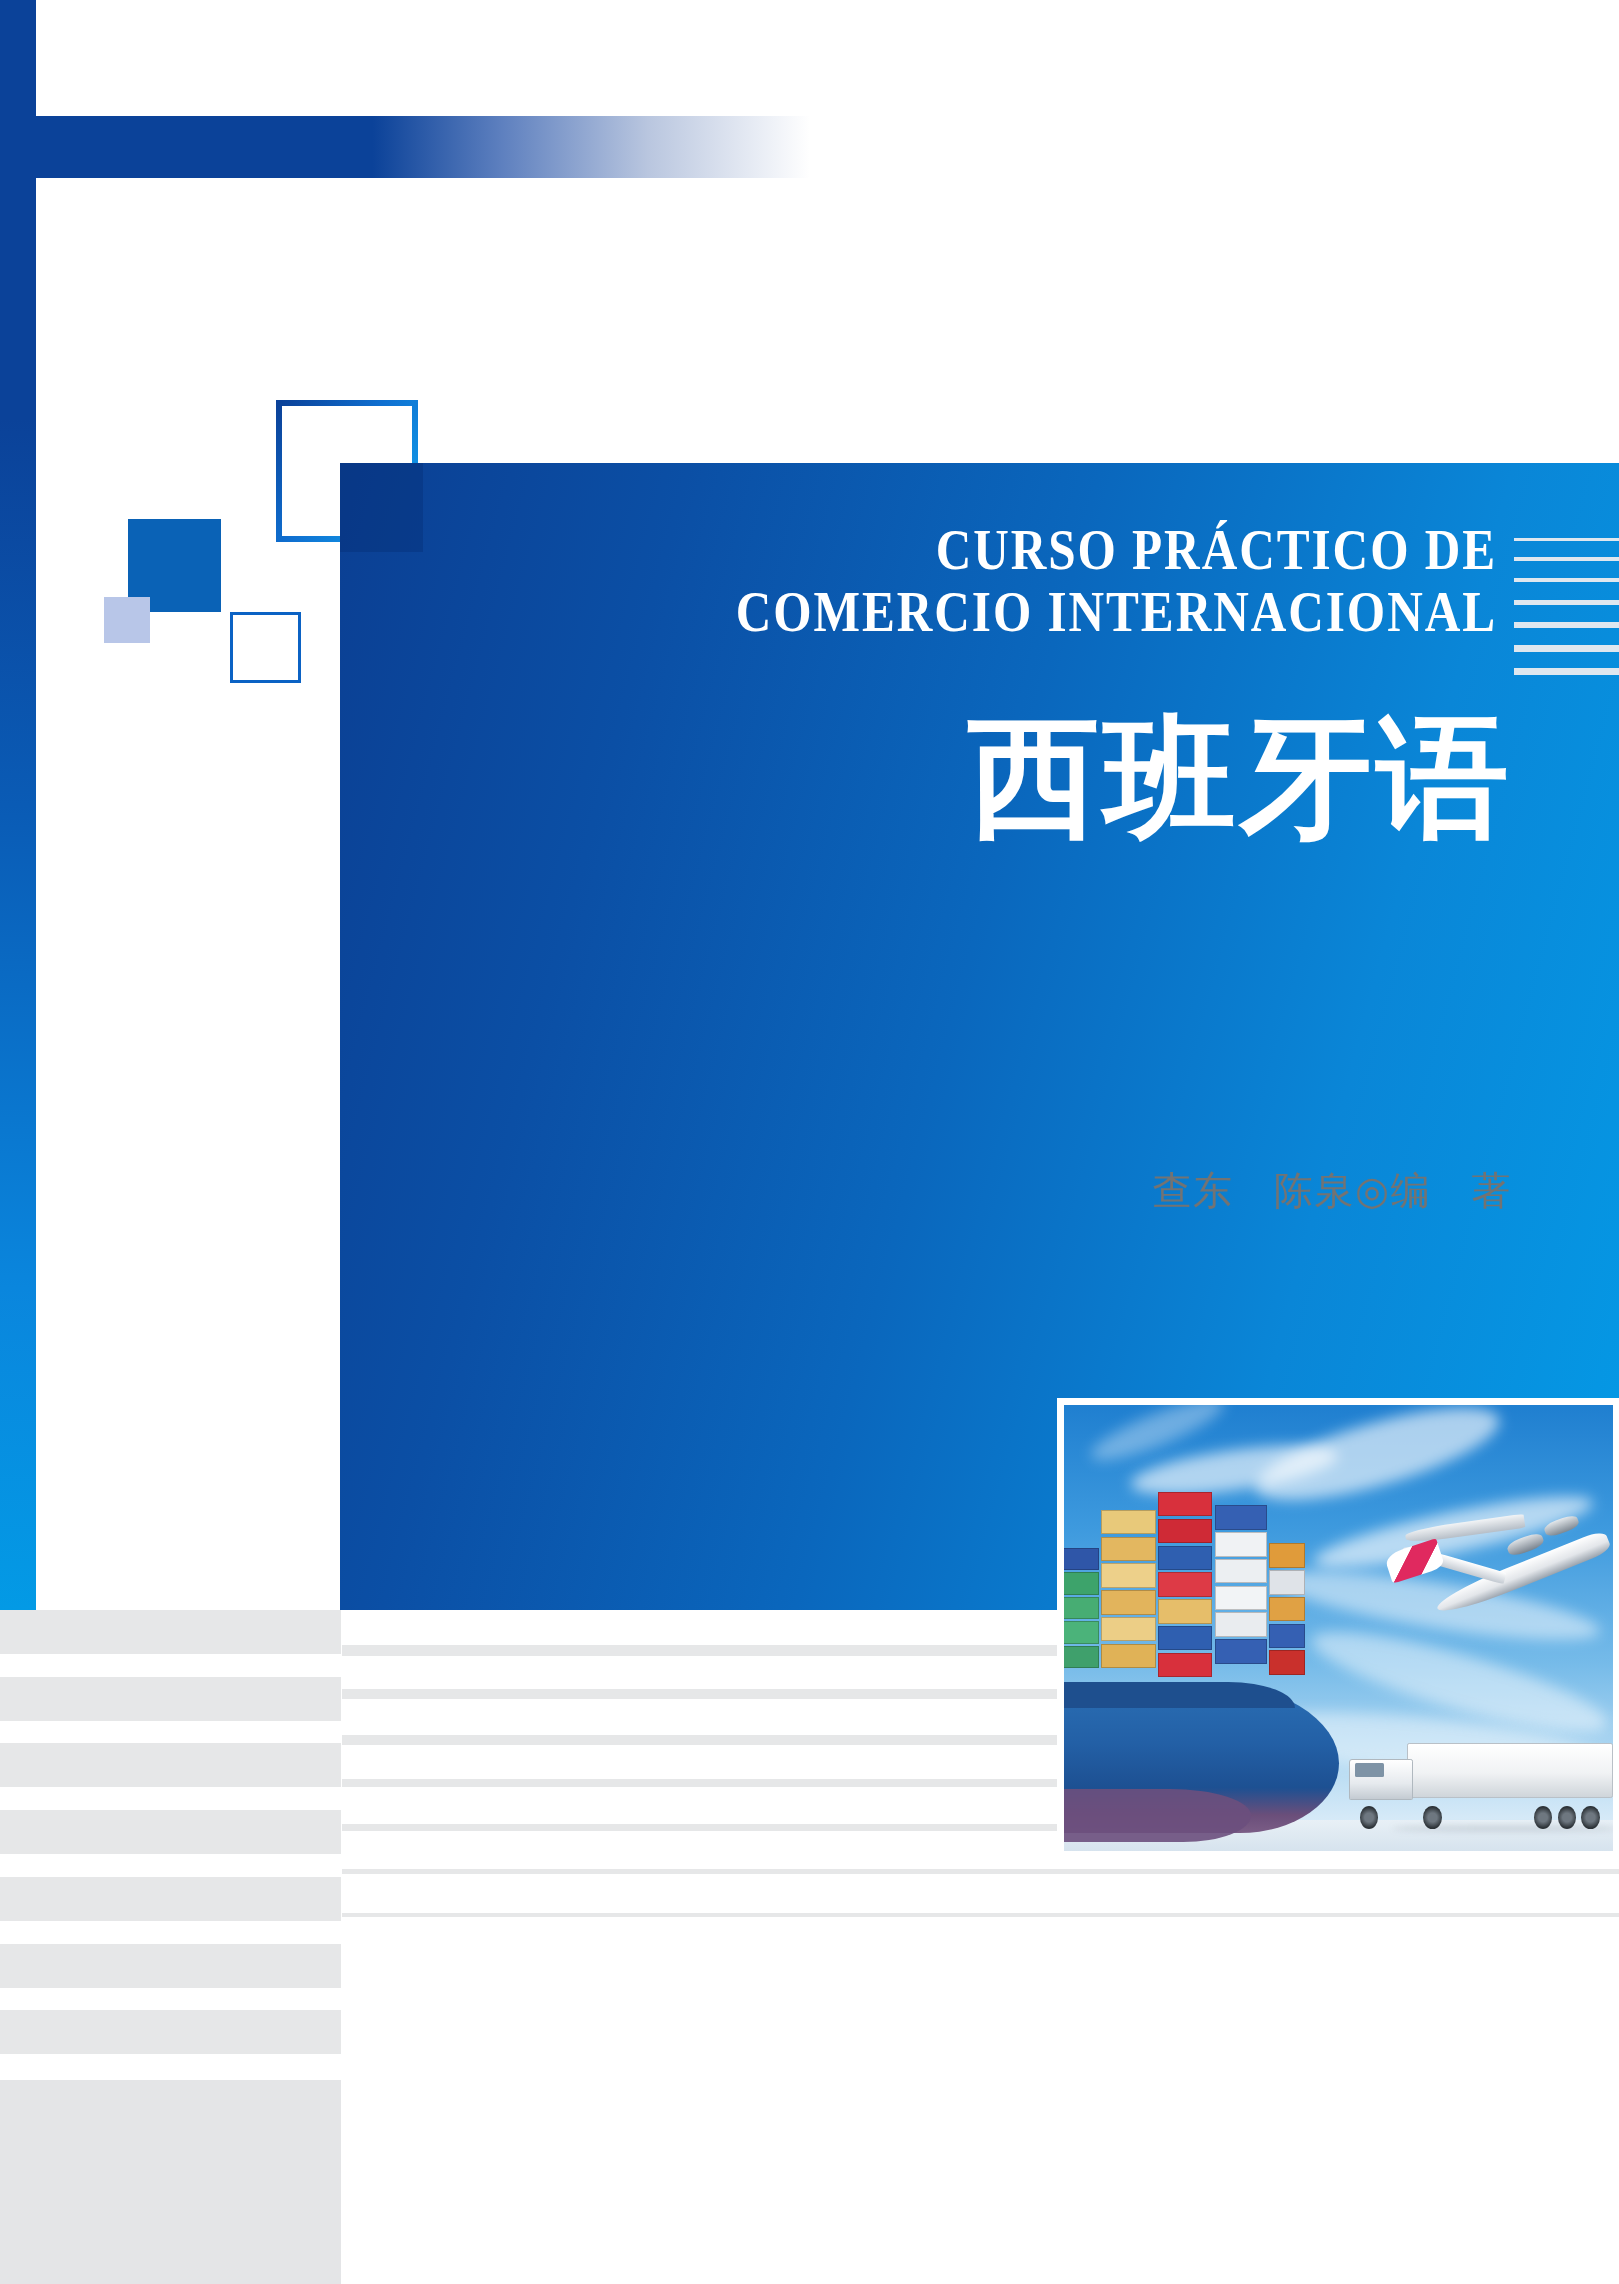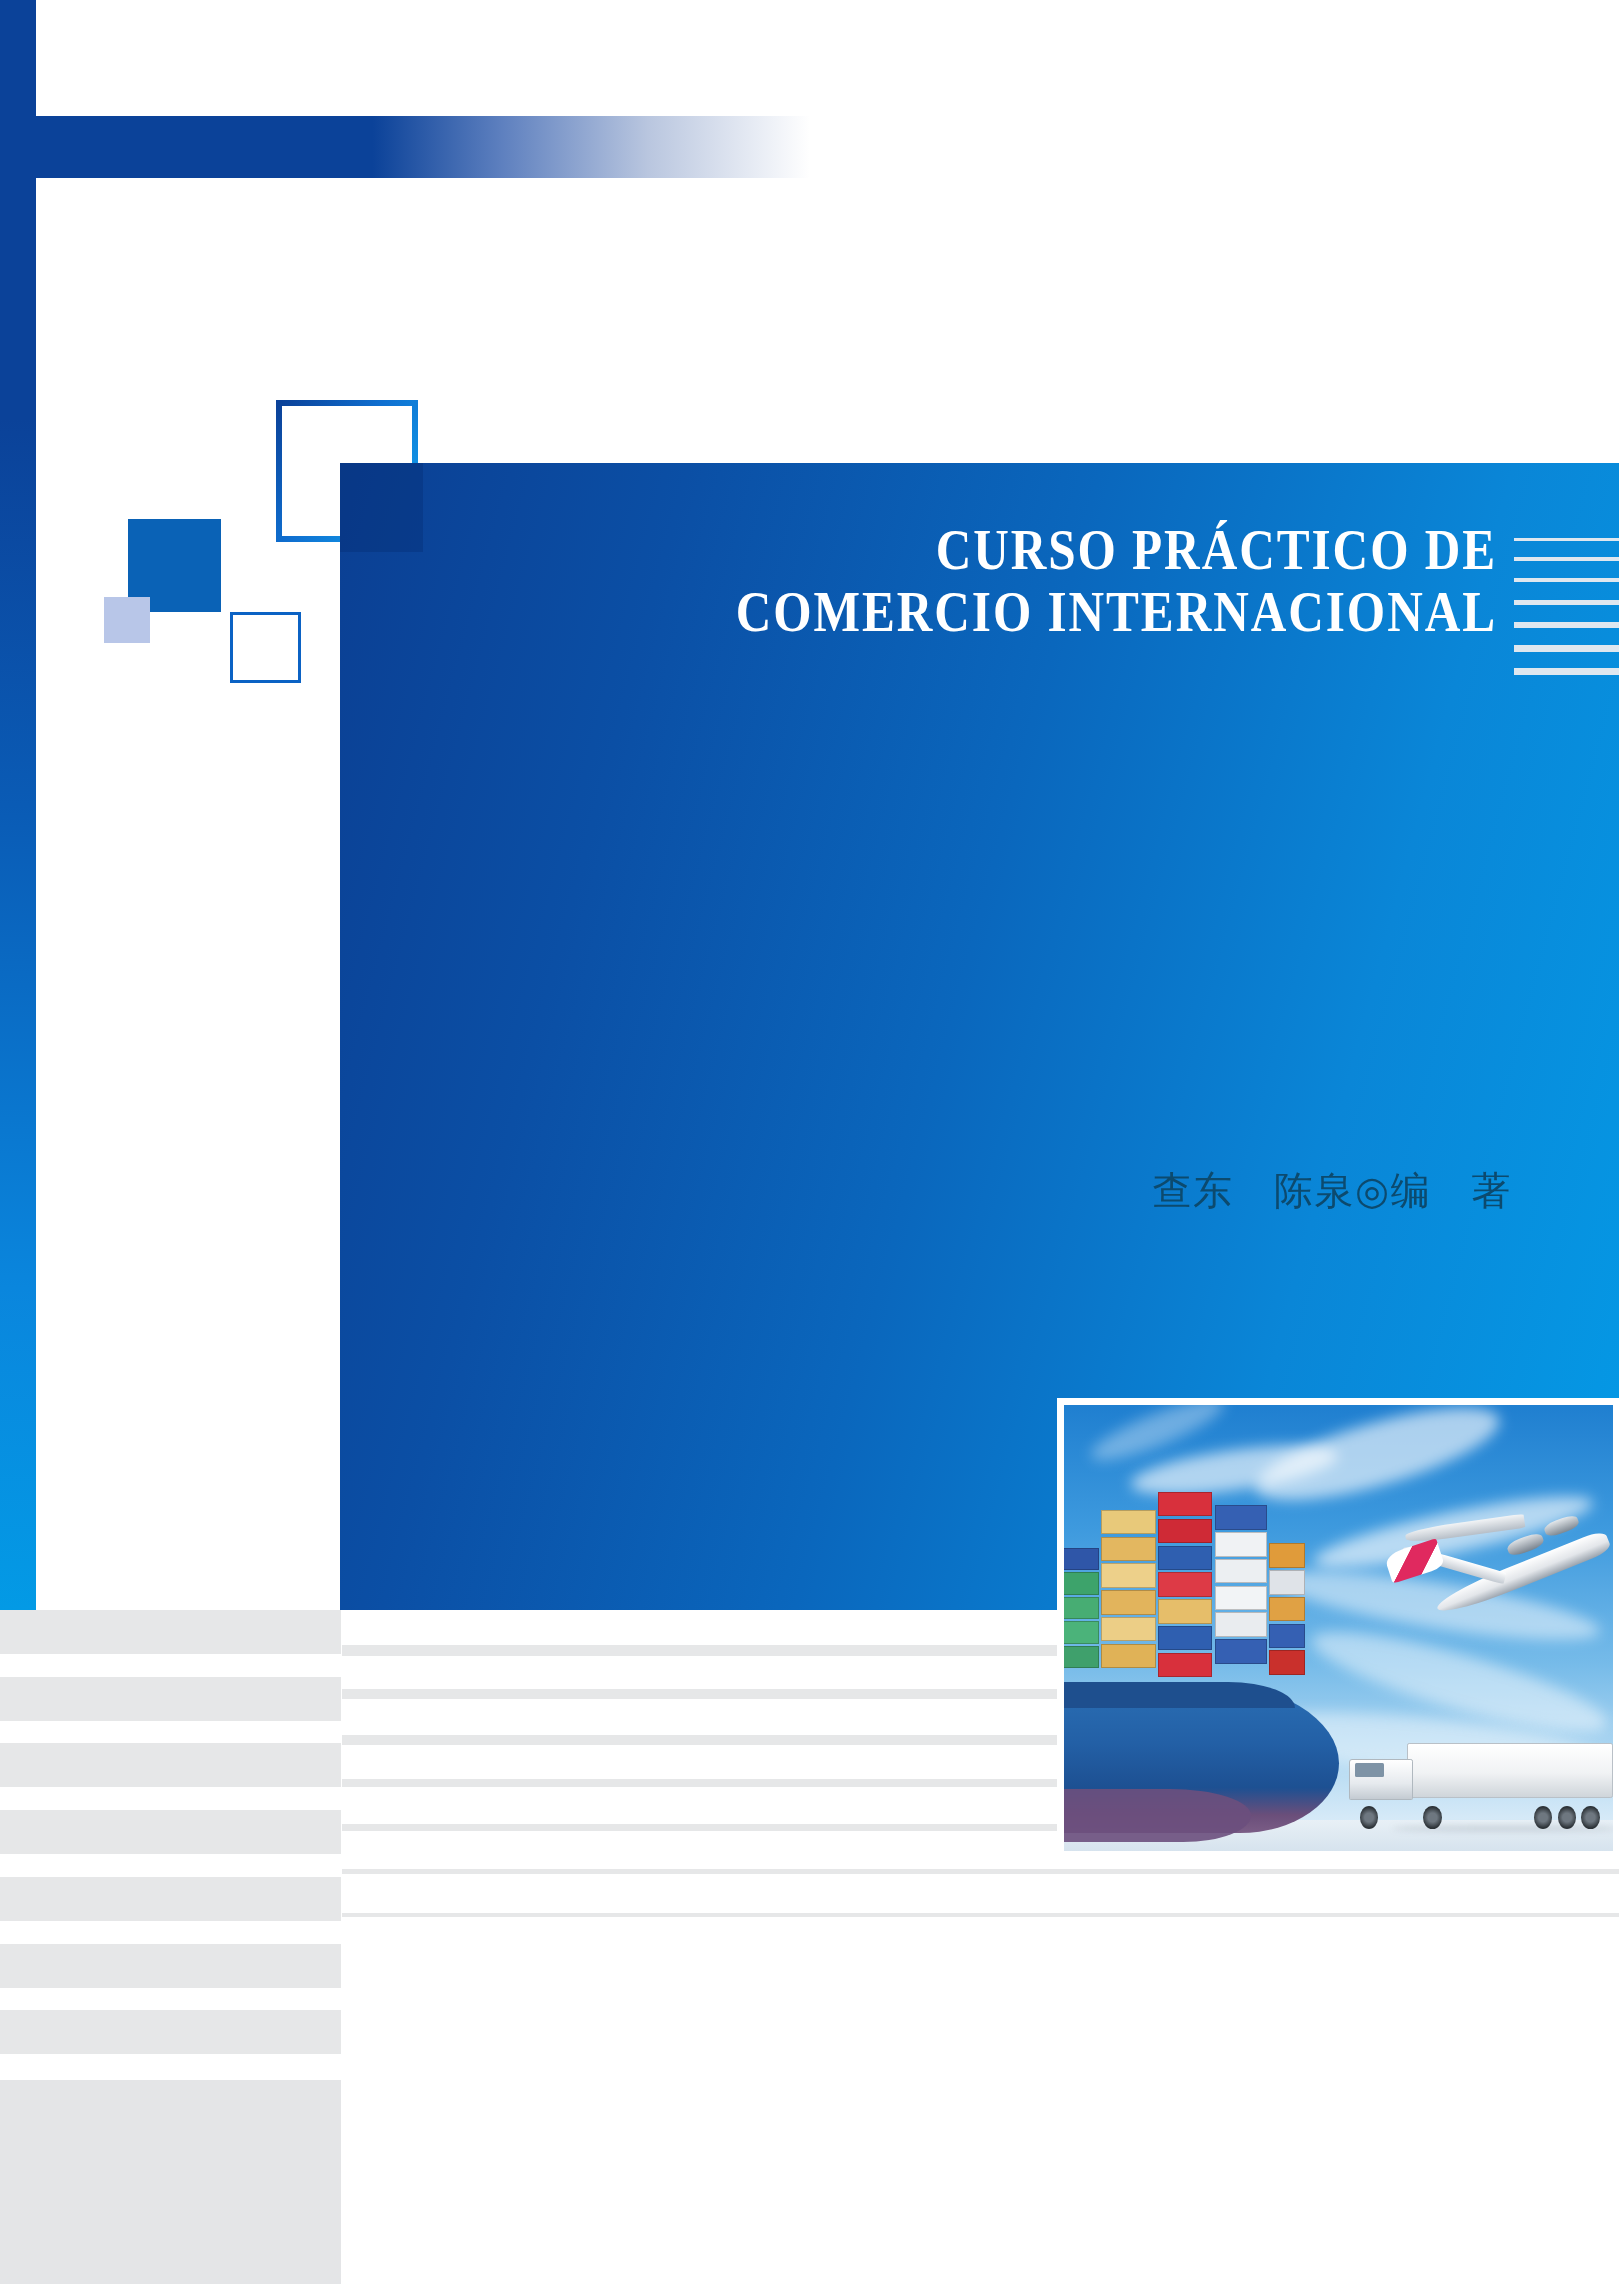--- a/index.html
+++ b/index.html
@@ -153,21 +153,21 @@
     white-space:nowrap;
   }
   .cn-title span{display:block;}
 
   
   .authors{
     position:absolute;
     left:815px; top:1164px;
     width:697px;
     text-align:right;
-    color:#0c4a6e;
+    color:#737373;
     font-size:39px;
     letter-spacing:1.5px;
     white-space:nowrap;
   }
 
   
   .photo-frame{
     position:absolute;
     left:1057px; top:1398px;
     width:563px; height:460px;
@@ -337,20 +337,21 @@
     <i style="top:0px;height:3px;"></i>
     <i style="top:19px;height:3.7px;"></i>
     <i style="top:40px;height:4.4px;"></i>
     <i style="top:62px;height:5.2px;"></i>
     <i style="top:84px;height:6px;"></i>
     <i style="top:107px;height:6.7px;"></i>
     <i style="top:130px;height:7.4px;"></i>
   </div>
 
   <div class="cn-title">
+    <span>西班牙语</span>
   </div>
 
   <div class="authors">查东　陈泉◎编　著</div>
 
   <div class="photo-frame">
     <div class="photo">
       <div class="cloud c7"></div>
       <div class="cloud c1"></div>
       <div class="cloud c2"></div>
       <div class="cloud c3"></div>

